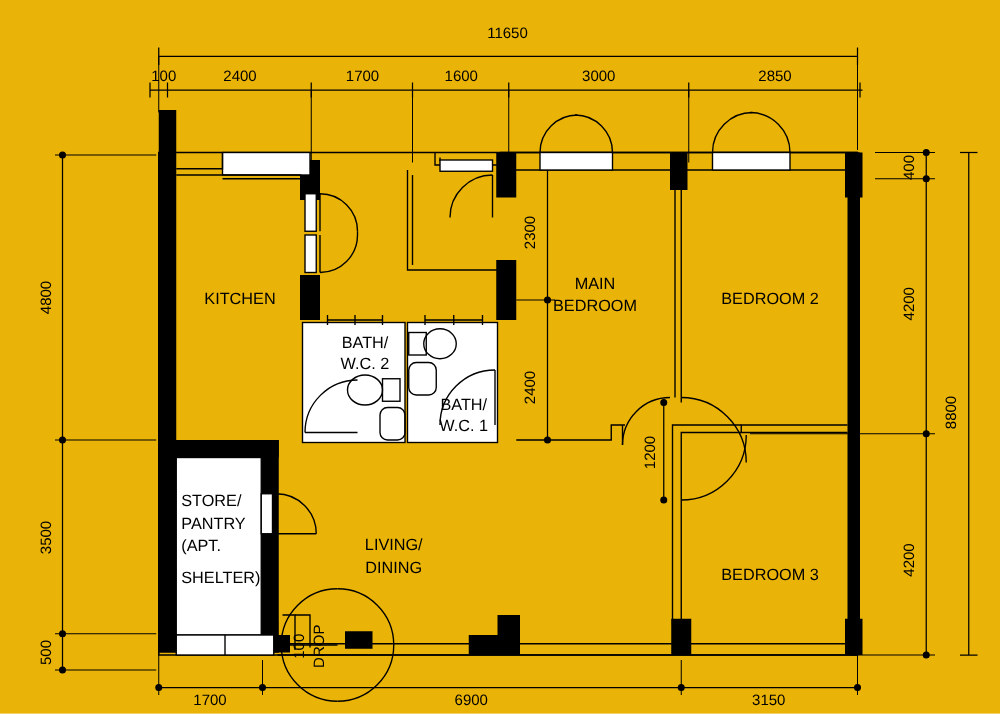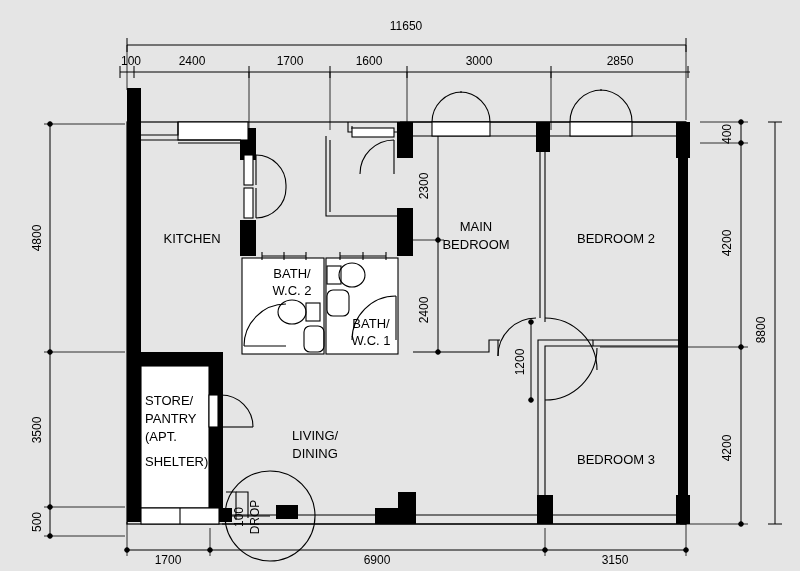--- a/index.html
+++ b/index.html
@@ -1,17 +1,17 @@
 <!DOCTYPE html>
 <html><head>
 <meta charset="utf-8">
 <style>
   html,body{margin:0;padding:0;background:#ffffff;}
   body{width:800px;height:571px;overflow:hidden;font-family:"Liberation Sans",sans-serif;}
-  #plan{position:relative;width:800px;height:571px;background:#e5e5e5;}
+  #plan{position:relative;width:800px;height:571px;background:#eab308;}
   svg{display:block;}
   .rm{font-family:"Liberation Sans",sans-serif;font-size:13px;fill:#000;}
   .dim{font-family:"Liberation Sans",sans-serif;font-size:12px;fill:#000;}
 </style>
 </head>
 <body>
 
 <div id="plan">
 <svg width="800" height="571" viewBox="0 0 800 571">
 

